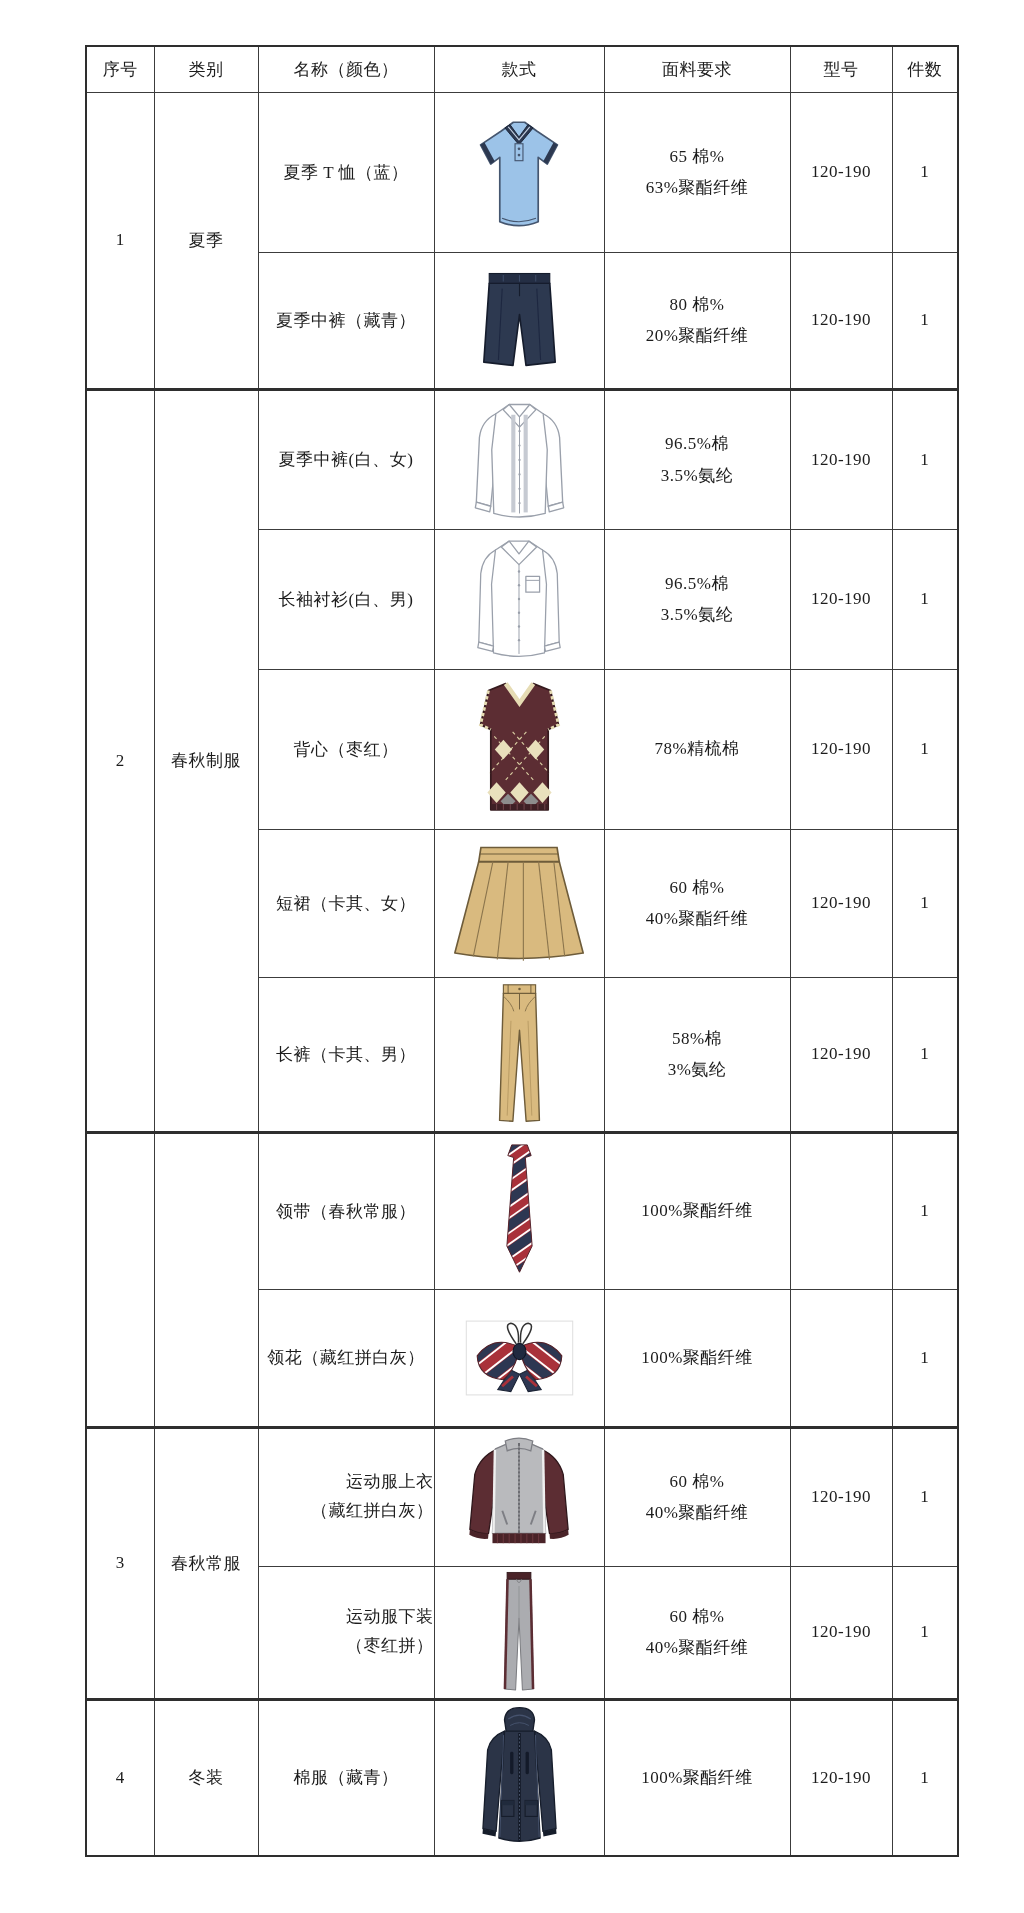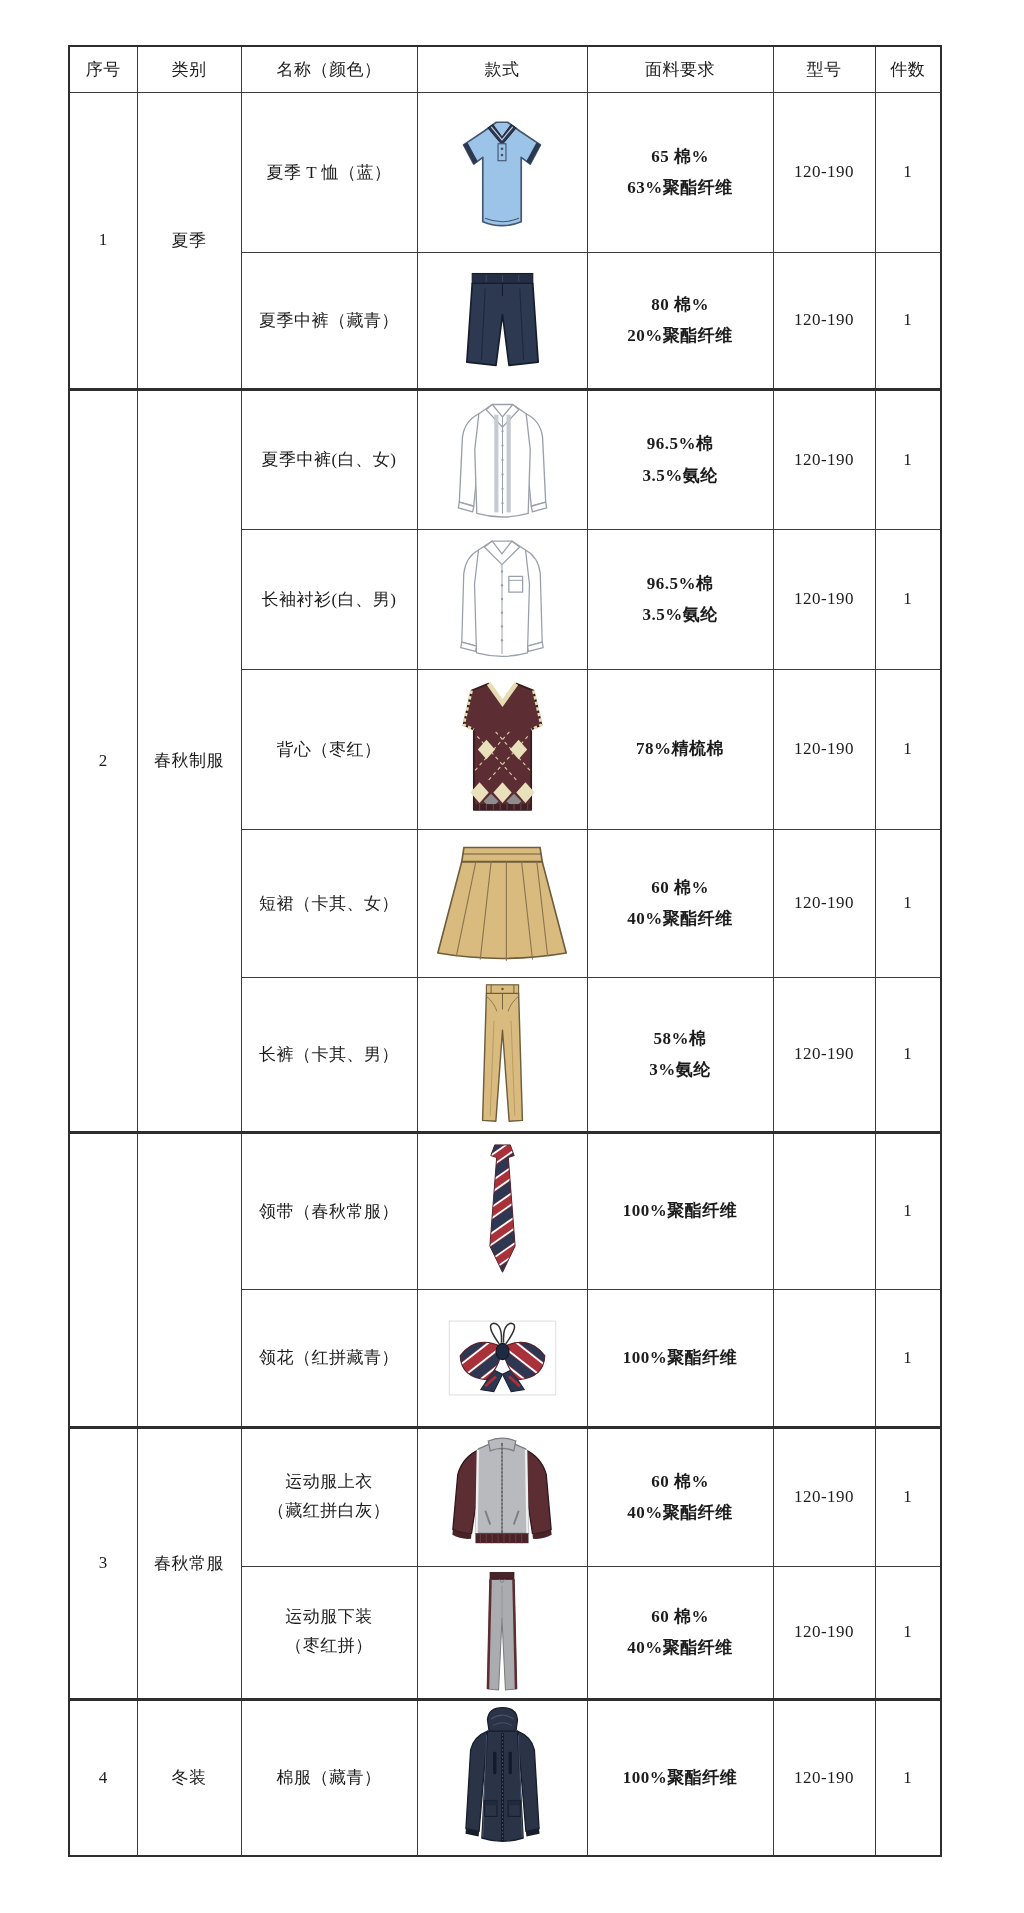--- a/index.html
+++ b/index.html
@@ -1,34 +1,34 @@
 <!DOCTYPE html>
 <html><head>
 <meta charset="utf-8">
 <style>
   html,body{margin:0;padding:0;}
   body{
     width:1024px;height:1913px;background:#ffffff;position:relative;
     font-family:"Liberation Serif","DejaVu Serif",serif;color:#1c1c1c;
   }
-  .sheet{position:absolute;left:68px;top:45px;}
+  .sheet{position:absolute;left:85px;top:45px;}
   table.uniform{
     border-collapse:collapse;table-layout:fixed;width:872px;
     border:2px solid #2e2e2e;
   }
   table.uniform td, table.uniform th{
     border:1px solid #3c3c3c;
     text-align:center;vertical-align:middle;
     font-size:17px;font-weight:normal;padding:0;overflow:hidden;
     letter-spacing:0.5px;
   }
   thead th{border-bottom:2px solid #2e2e2e;}
   tr.group-start > td{border-top:3px solid #2e2e2e;}
-  .fabric div{line-height:1.85;font-weight:bold;}
-  .namecell div{line-height:1.7;}
+  .fabric div{line-height:1.85;}
+  .namecell div{line-height:1.7;text-align:right;}
   .imgbox{display:flex;align-items:center;justify-content:center;width:100%;height:100%;}
   svg{display:block;}
 </style>
 </head>
 <body>
 
 <div class="sheet">
 <table class="uniform">
   <colgroup>
     <col style="width:68px">
@@ -332,21 +332,21 @@
     </div>
           </td>
     <td class="fabric">
       <div>100%聚酯纤维</div>
     </td>
     <td></td>
     <td>1</td>
   </tr>
 
   <tr style="height:138px">
-    <td class="namecell">领花（红拼藏青）</td>
+    <td class="namecell">领花（藏红拼白灰）</td>
     <td>
             <div class="imgbox">
       <svg viewBox="0 0 100 70" height="76" width="109">
         <rect x="1" y="1" width="98" height="68" fill="#ffffff" stroke="#e0e0e0" stroke-width="1"></rect>
         <defs>
           <clipPath id="clip-bowL">
                     <path d="M50 25 Q26 13 11 33 Q12 53 35 55 Q47 45 50 25 Z"></path>
                   </clipPath>
           <clipPath id="clip-bowR">
                     <path d="M50 25 Q74 13 89 33 Q88 53 65 55 Q53 45 50 25 Z"></path>

